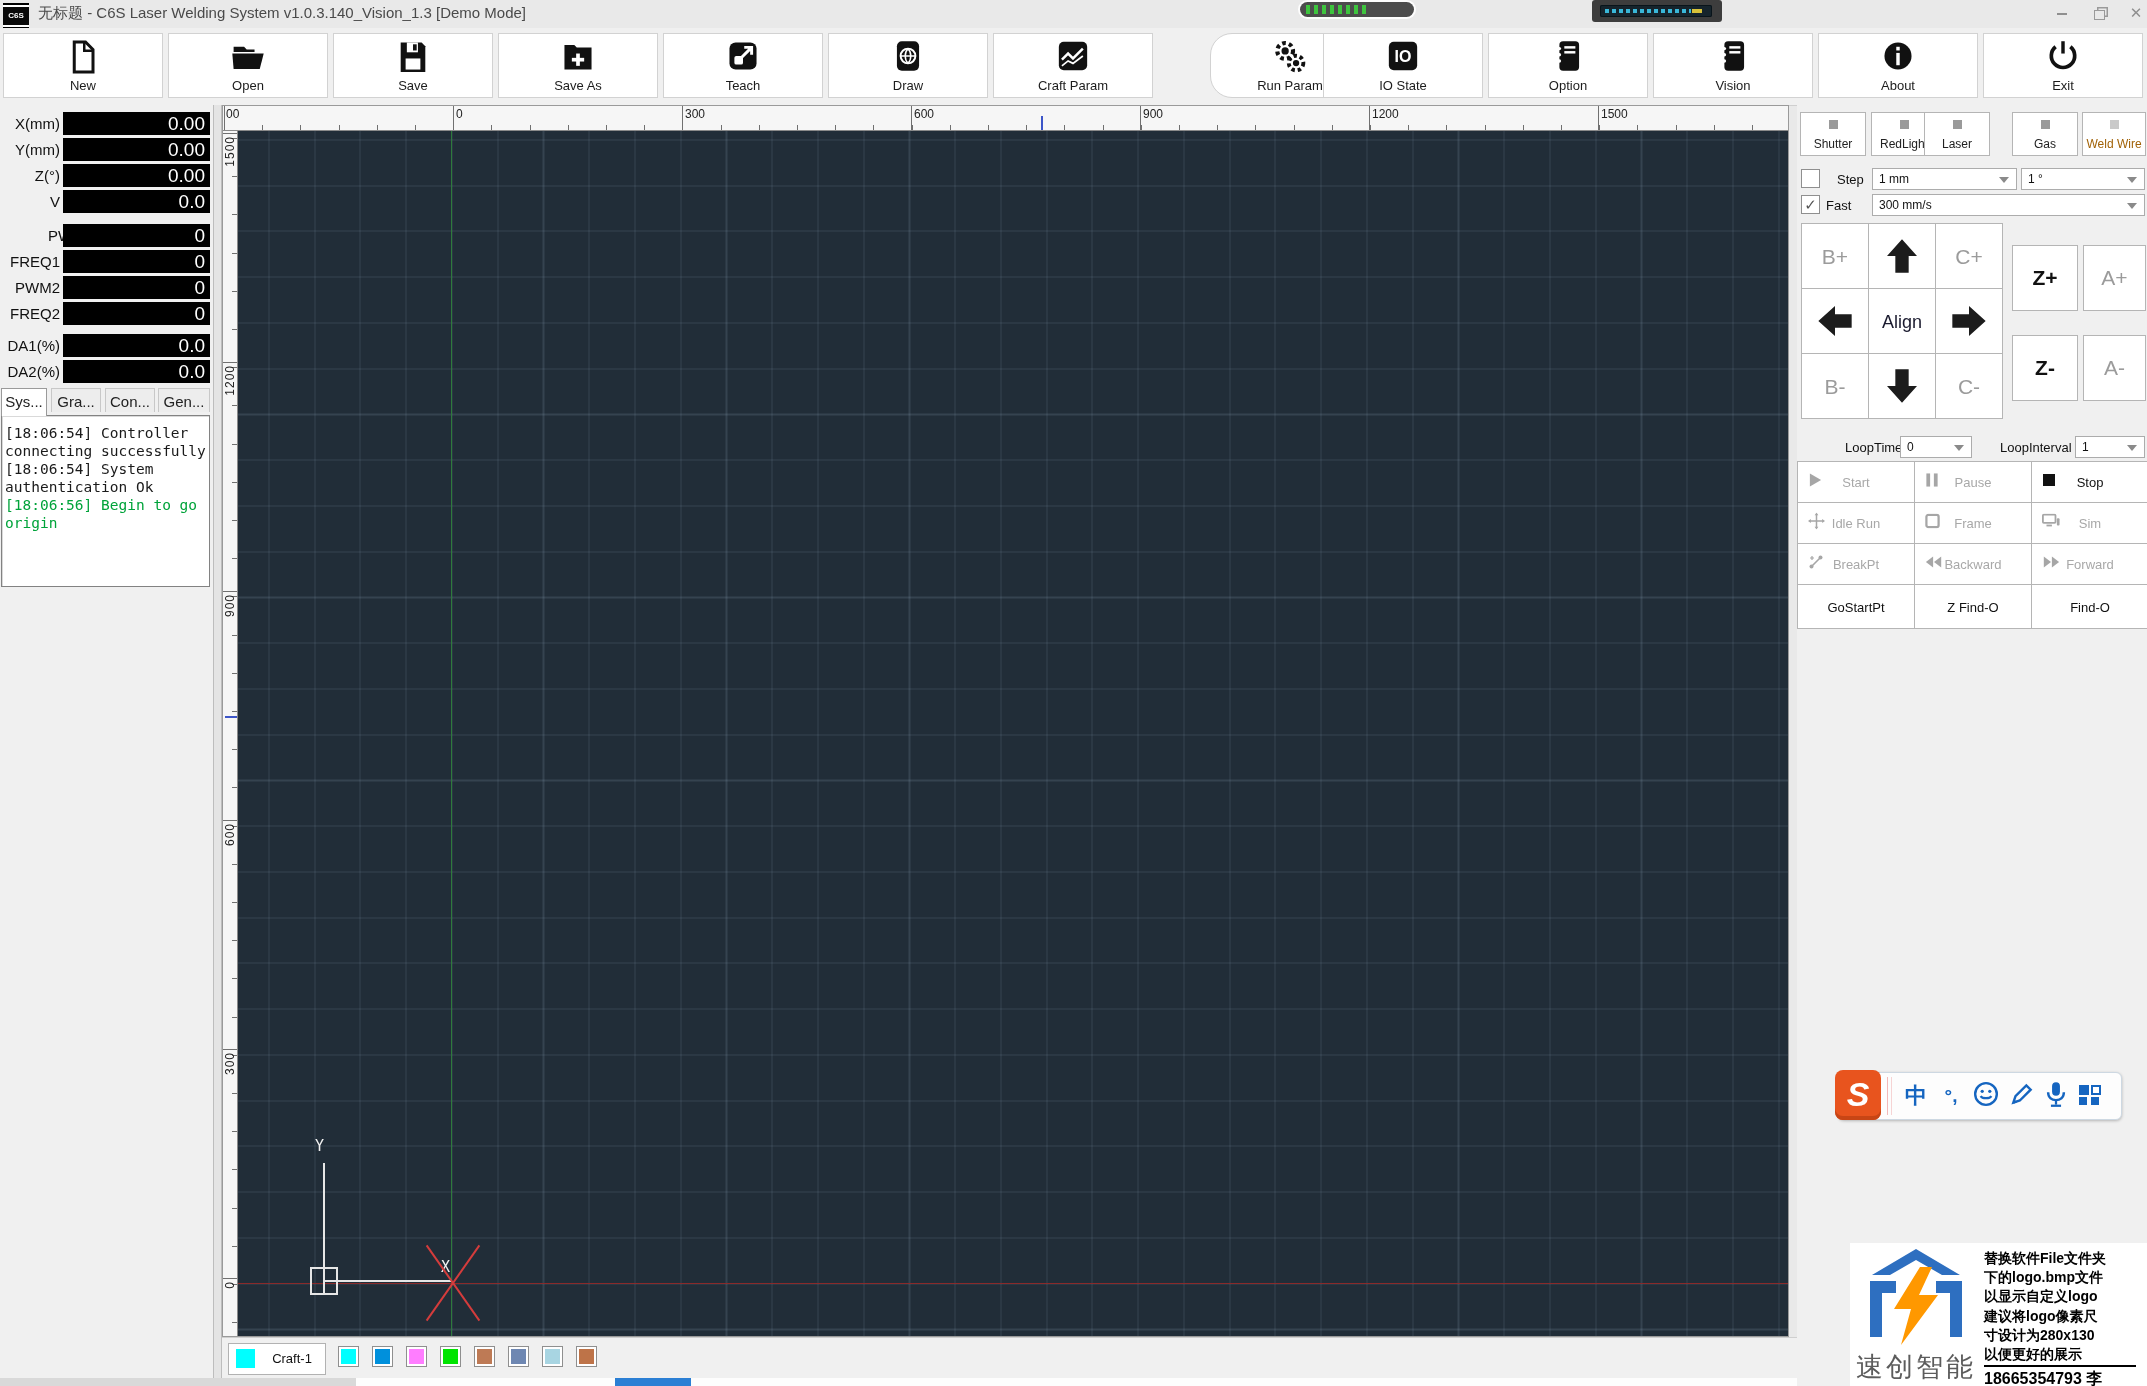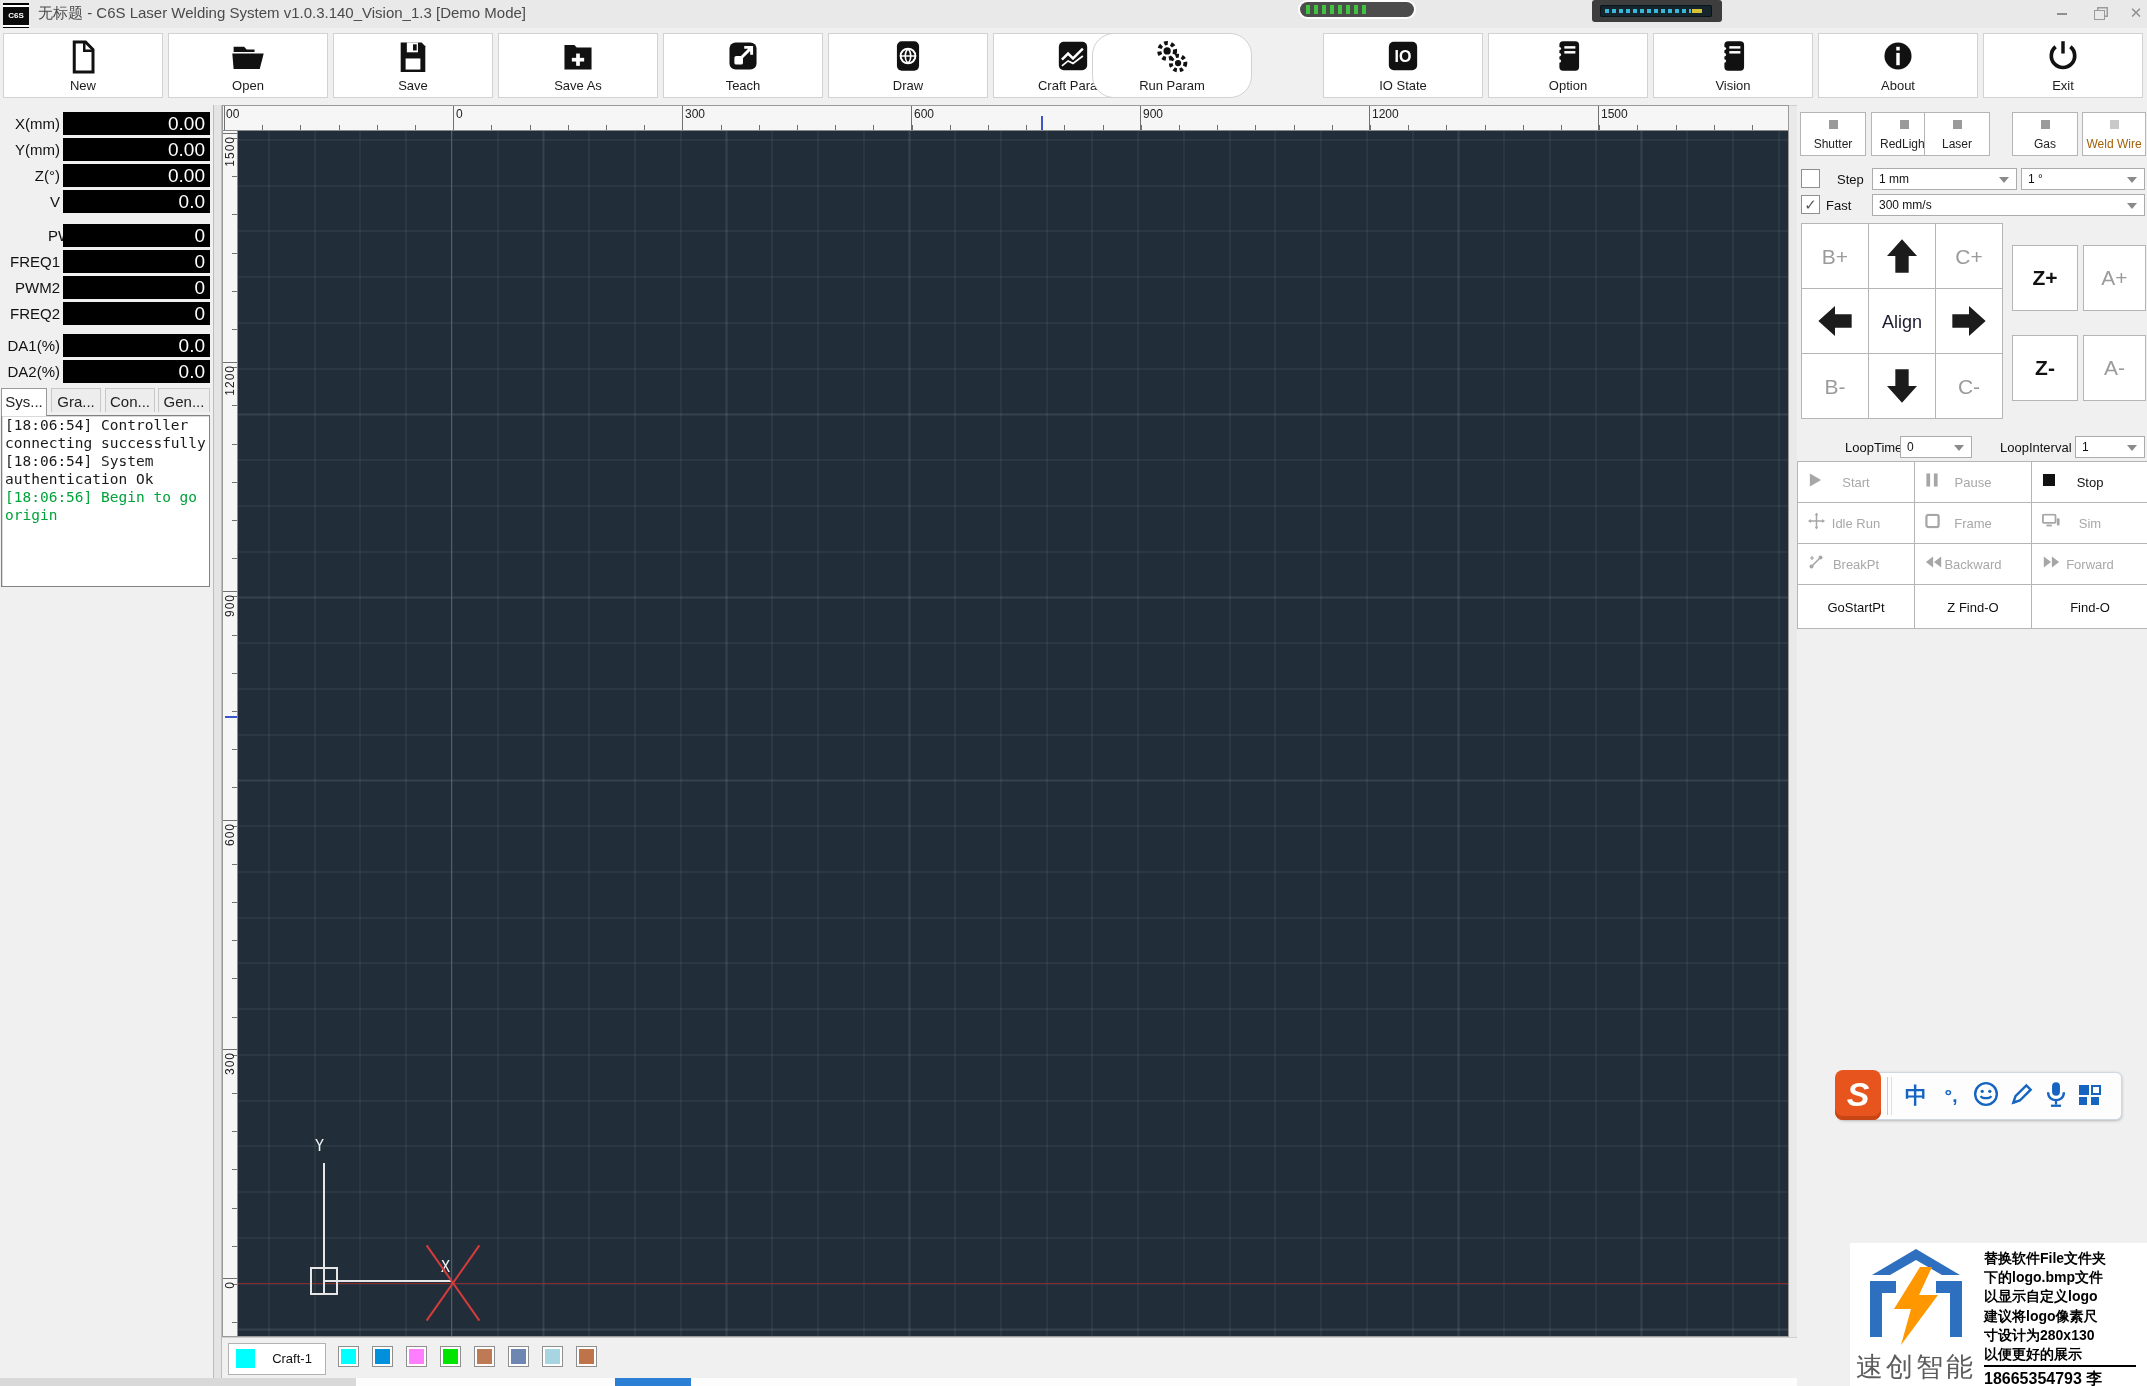--- a/index.html
+++ b/index.html
@@ -32,21 +32,21 @@
   .tbtn .lb{position:absolute;left:0;right:0;bottom:4px;text-align:center;font-size:13px;color:#1c1c1c;}
   
   #leftpanel{left:0;top:105px;width:213px;height:1281px;background:#f0f0f0;}
   .ro-label{width:60px;text-align:right;font-size:15px;color:#111;height:24px;line-height:24px;}
   .ro-box{left:63px;width:147px;height:23px;background:#000;color:#fff;font-size:19px;
           text-align:right;line-height:23px;padding-right:5px;box-sizing:border-box;}
   .tab{top:283px;height:24px;font-size:15px;text-align:center;line-height:26px;background:#ededed;
        border:1px solid #c8c8c8;border-bottom:none;box-sizing:border-box;color:#222;}
   .tab.active{background:#fff;font-weight:400;border-color:#9a9a9a;height:28px;z-index:2;}
   #logbox{left:1px;top:310px;width:209px;height:172px;background:#fff;border:1px solid #828282;
-          box-shadow:inset 1px 1px 0 #d9d9d9;box-sizing:border-box;padding:0 3px;
+          box-shadow:inset 1px 1px 0 #d9d9d9;box-sizing:border-box;padding:8px 3px;
           font-family:"DejaVu Sans Mono",monospace;font-size:14.5px;line-height:18px;}
   
   #splitter{left:213px;top:105px;width:9px;height:1281px;background:#e4e4e4;
             border-left:1px solid #bdbdbd;border-right:1px solid #bdbdbd;box-sizing:border-box;}
   
   #workarea{left:222px;top:105px;width:1567px;height:1232px;background:#f6f6f6;border:1px solid #9a9a9a;box-sizing:border-box;}
   #ruler-top{left:0;top:0;width:1565px;height:25px;background:#f6f6f6;border-bottom:1px solid #8a8a8a;
      box-sizing:border-box;
      background-image:repeating-linear-gradient(to right,#707070 0 1px,transparent 1px 38.2px);
      background-size:100% 6px;background-position:1px 19px;background-repeat:no-repeat;}
@@ -194,21 +194,21 @@
     <div class="lb">Draw</div>
   </div>
   <div class="abs tbtn" style="left:993px;">
     <div class="ic"><svg width="32" height="32" viewBox="0 0 26 26">
           <rect x="1.5" y="1.5" width="23" height="23" rx="4" fill="#111"></rect>
           <path d="M4 16 l5-5 4 4 8-8" stroke="#fff" stroke-width="2" fill="none"></path>
           <path d="M4 21 l5-4 4 2 8-6" stroke="#fff" stroke-width="1.4" fill="none"></path>
         </svg></div>
     <div class="lb">Craft Param</div>
   </div>
-  <div class="abs tbtn" style="left:1092px;border-radius:22px;">
+  <div class="abs tbtn" style="left:1210px;border-radius:22px;">
     <div class="ic"><svg width="34" height="34" viewBox="0 0 28 28">
           <circle cx="10" cy="9" r="6.5" fill="none" stroke="#111" stroke-width="3.4" stroke-dasharray="3 2.6"></circle>
           <circle cx="10" cy="9" r="3" fill="#111"></circle>
           <circle cx="19" cy="19" r="6" fill="none" stroke="#111" stroke-width="3.2" stroke-dasharray="2.8 2.4"></circle>
           <circle cx="19" cy="19" r="2.6" fill="#111"></circle>
         </svg></div>
     <div class="lb">Run Param</div>
   </div>
   <div class="abs tbtn" style="left:1323px;">
     <div class="ic"><svg width="32" height="32" viewBox="0 0 26 26">

